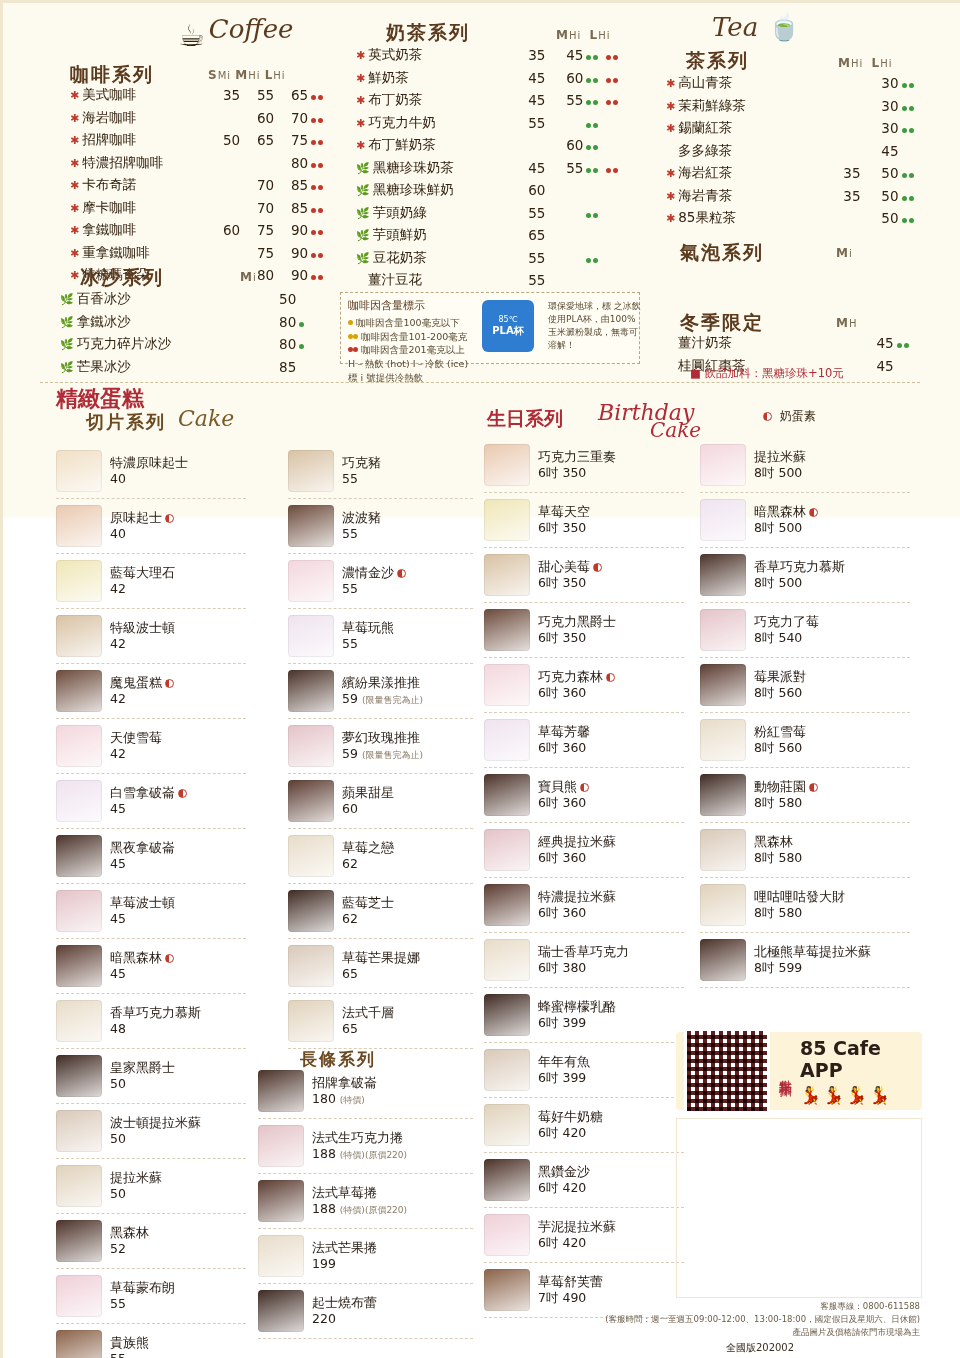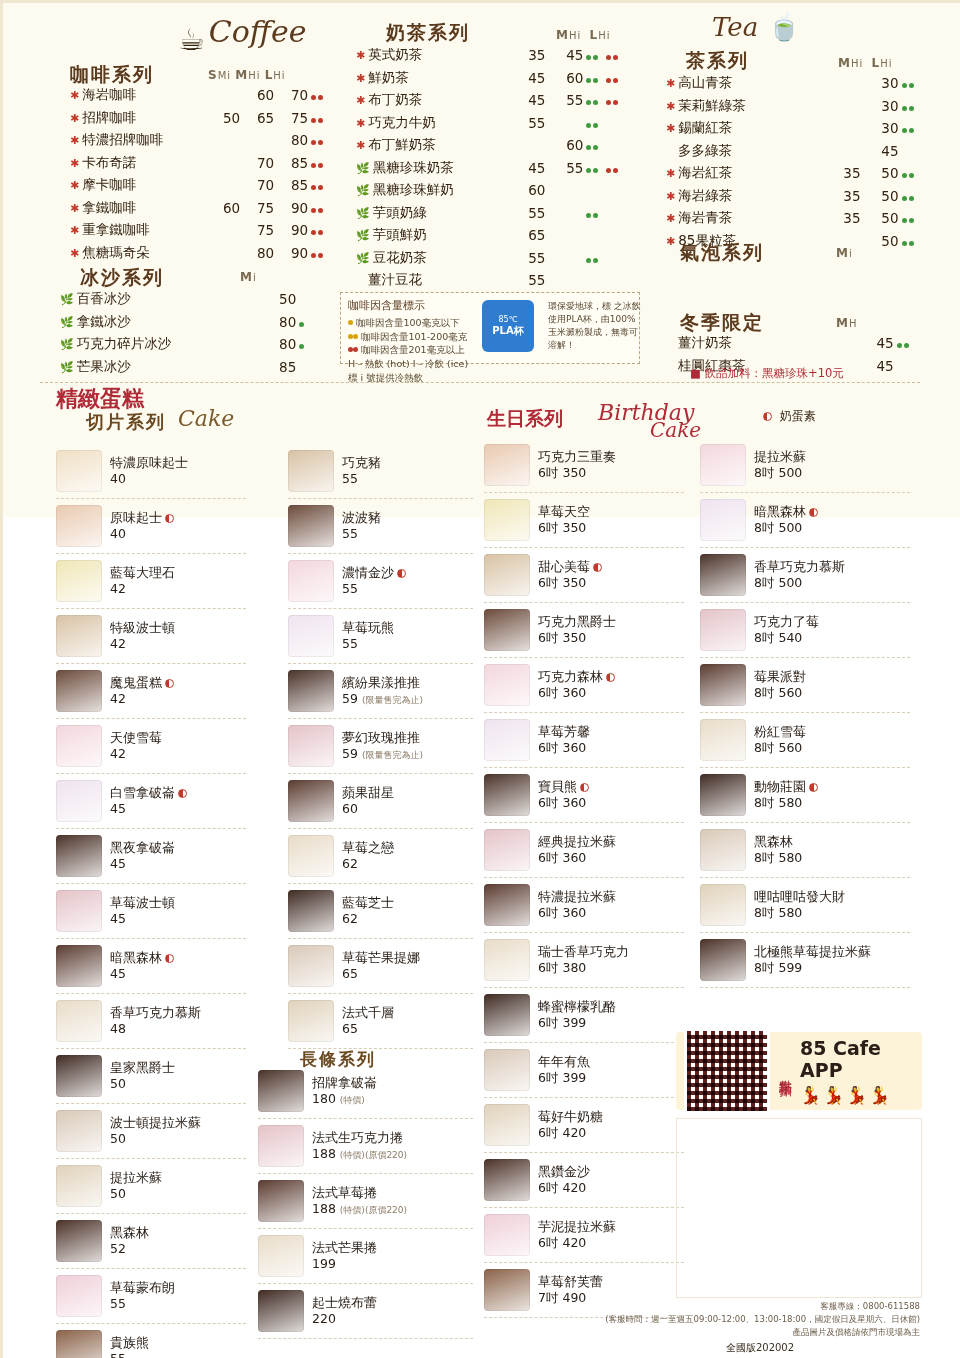--- a/index.html
+++ b/index.html
@@ -103,28 +103,38 @@
   .redline { color:#b02a37; font-size:11.5px; }
 </style>
 </head>
 <body>
 
 <div class="page">
   <div class="top-bg"></div>
 
   <div class="abs" style="left:178px;top:14px;">
     <span class="pot">☕</span>
-    <span class="script" style="font-size:30px;color:#5b3a1e;vertical-align:8px;font-style:italic;">Coffee</span>
+    <span class="script" style="font-size:26px;color:#5b3a1e;vertical-align:8px;font-style:italic;">Coffee</span>
   </div>
   <div class="abs sec-title cn-big" style="left:70px;top:62px;">咖啡系列</div>
   <div class="abs colhdr" style="left:208px;top:68px;">
     <b>S</b>Mi&nbsp;<b>M</b>Hi&nbsp;<b>L</b>Hi
   </div>
   <table class="menu abs" style="left:70px;top:84px;width:260px;">
     <tbody id="coffee-body">
+        <tr>
+          <td class="n"><span class="star">✱</span>美式咖啡</td>
+          <td class="p" style="width:34px">35</td>
+          <td class="p" style="width:34px">55</td>
+          <td class="p" style="width:34px">65</td>
+          <td class="d"><span class="dots">
+              <span class="dot r"></span>
+              <span class="dot r"></span>
+            </span></td>
+        </tr>
         <tr>
           <td class="n"><span class="star">✱</span>海岩咖啡</td>
           <td class="p" style="width:34px"></td>
           <td class="p" style="width:34px">60</td>
           <td class="p" style="width:34px">70</td>
           <td class="d"><span class="dots">
               <span class="dot r"></span>
               <span class="dot r"></span>
             </span></td>
         </tr>
@@ -395,29 +405,20 @@
             </span></td>
         </tr>
         <tr>
           <td class="n"><span class="nostar"></span>多多綠茶</td>
           <td class="p" style="width:38px"></td>
           <td class="p" style="width:38px">45</td>
           <td class="d"></td>
         </tr>
         <tr>
           <td class="n"><span class="star">✱</span>海岩紅茶</td>
-          <td class="p" style="width:38px">35</td>
-          <td class="p" style="width:38px">50</td>
-          <td class="d"><span class="dots">
-              <span class="dot g"></span>
-              <span class="dot g"></span>
-            </span></td>
-        </tr>
-        <tr>
-          <td class="n"><span class="star">✱</span>海岩綠茶</td>
           <td class="p" style="width:38px">35</td>
           <td class="p" style="width:38px">50</td>
           <td class="d"><span class="dots">
               <span class="dot g"></span>
               <span class="dot g"></span>
             </span></td>
         </tr>
         <tr>
           <td class="n"><span class="star">✱</span>海岩青茶</td>
           <td class="p" style="width:38px">35</td>

